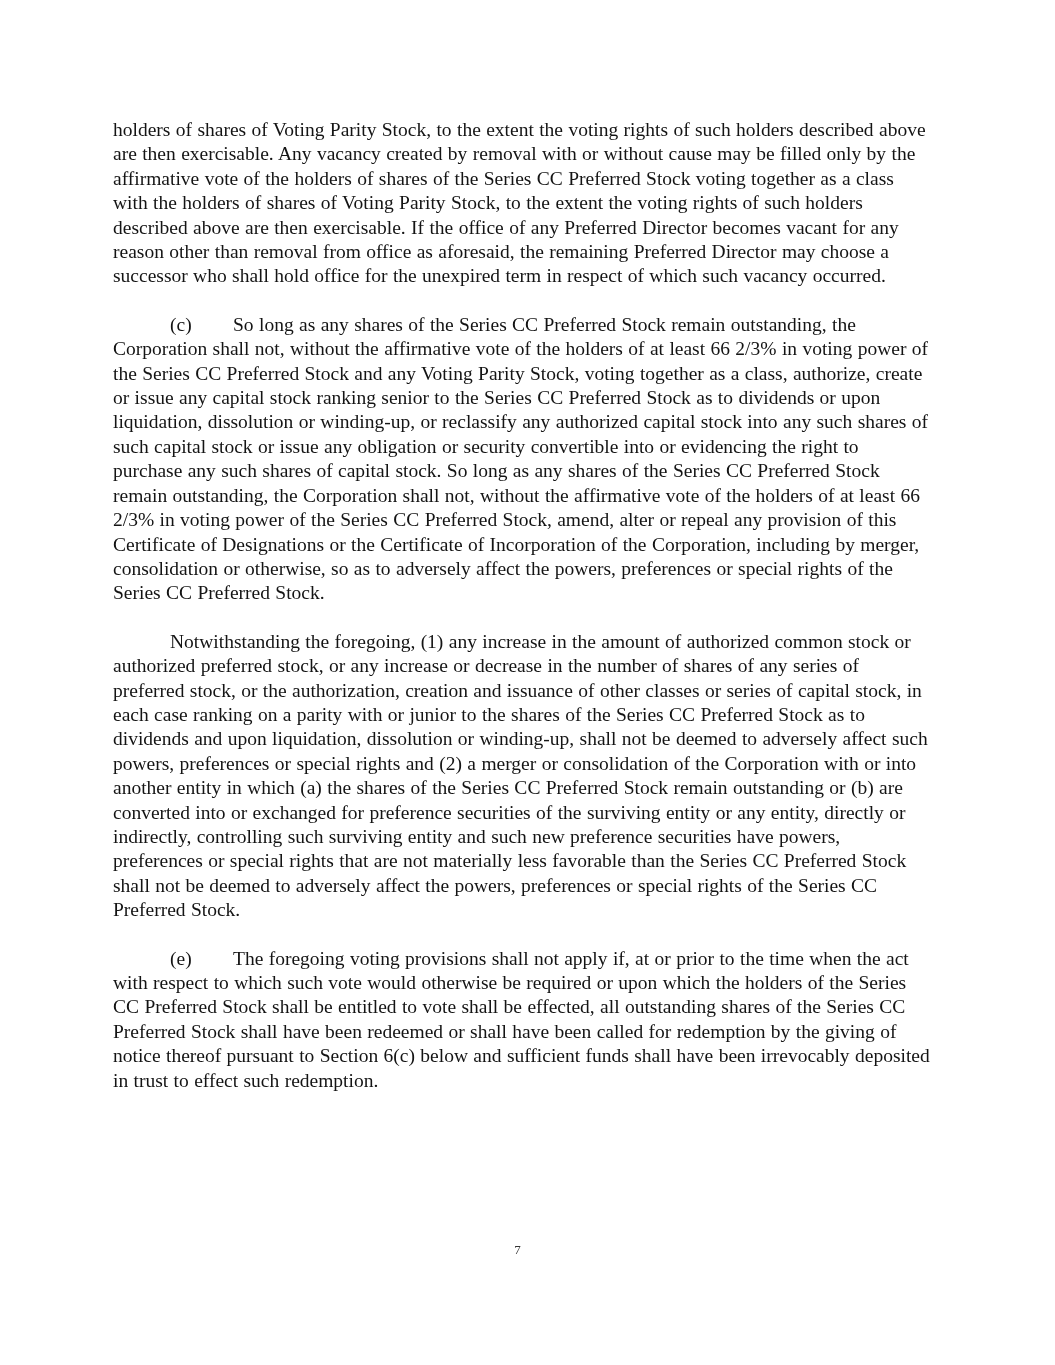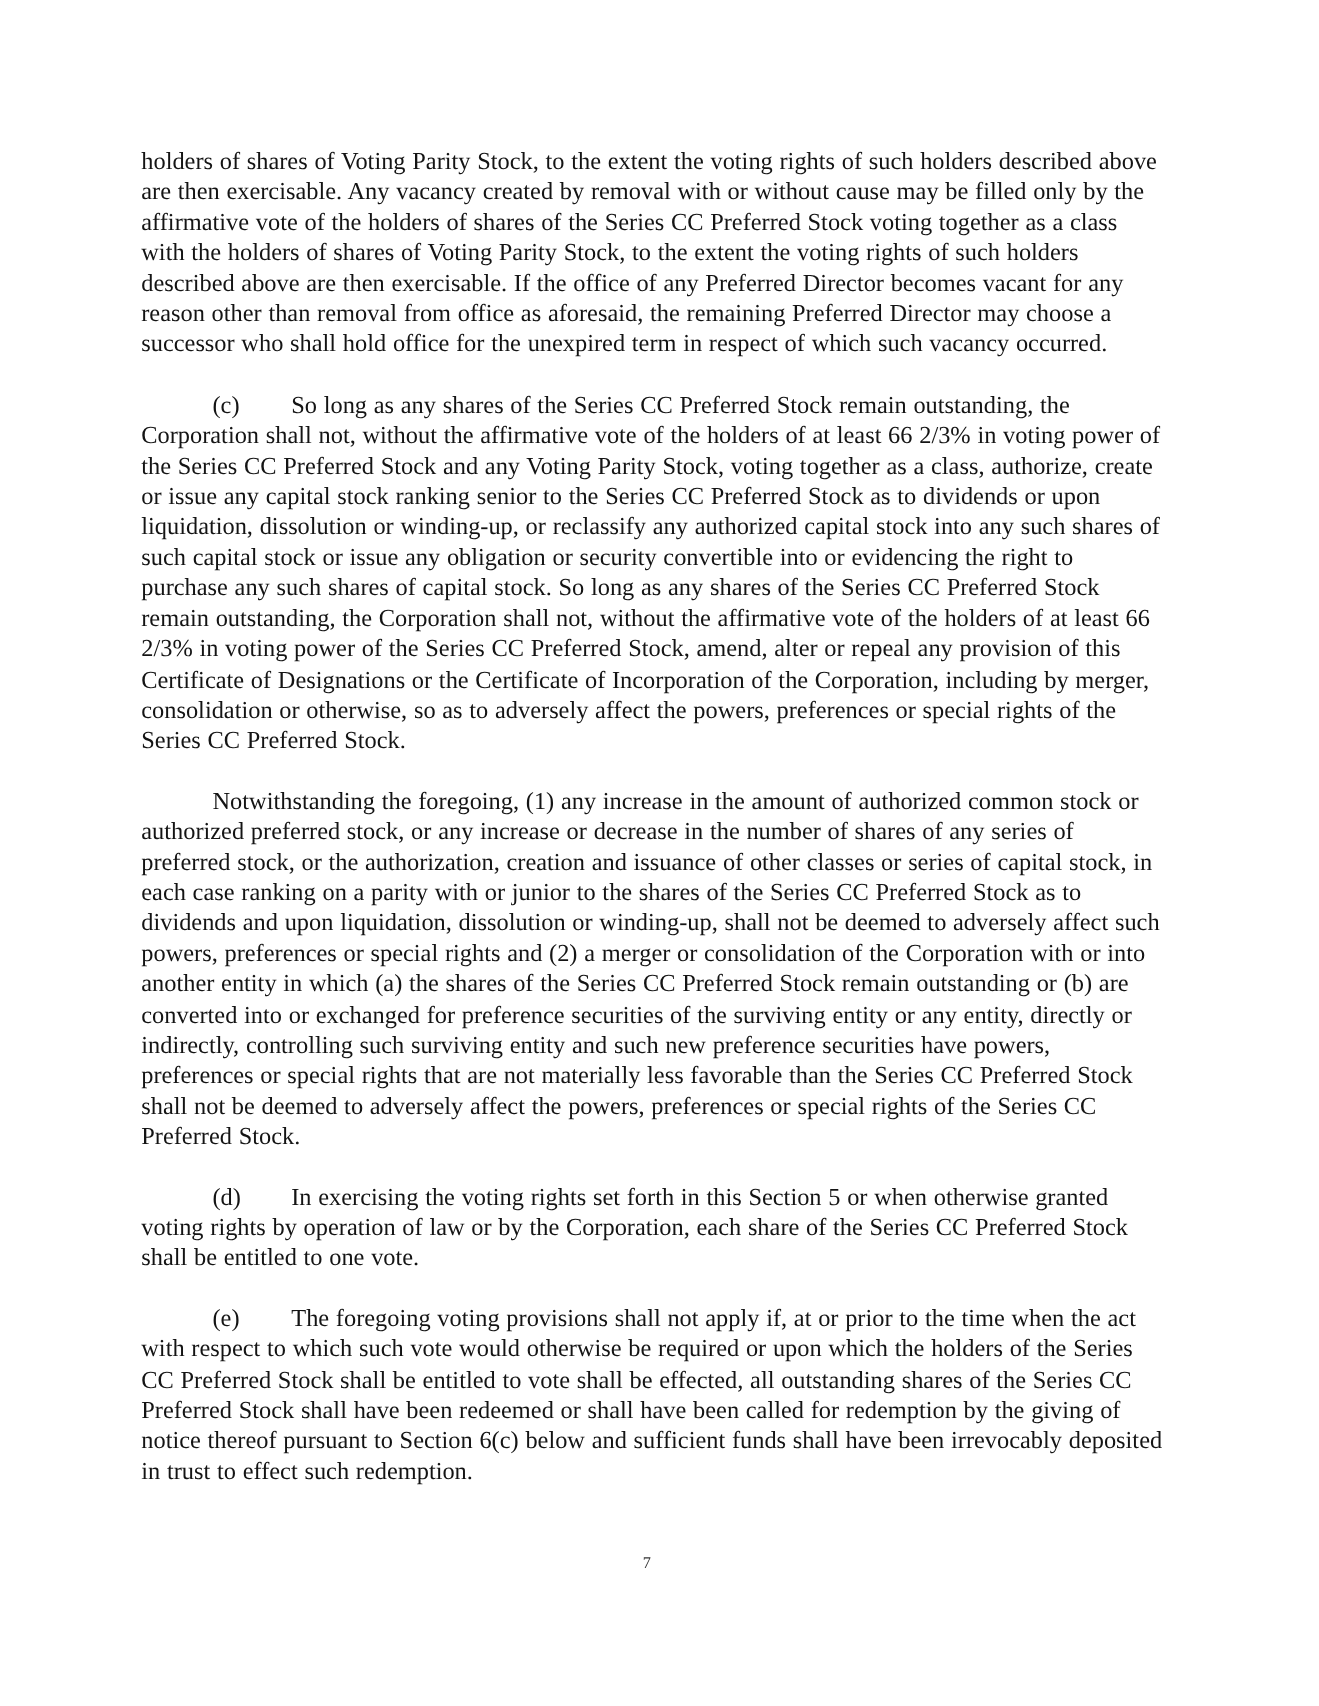--- a/index.html
+++ b/index.html
@@ -56,20 +56,19 @@
 
 <div class="page">
   <div class="content">
 
     <p class="para no-indent"><span class="para-text">holders of shares of Voting Parity Stock, to the extent the voting rights of such holders described above are then exercisable.  Any vacancy created by removal with or without cause may be filled only by the affirmative vote of the holders of shares of the Series CC Preferred Stock voting together as a class with the holders of shares of Voting Parity Stock, to the extent the voting rights of such holders described above are then exercisable.  If the office of any Preferred Director becomes vacant for any reason other than removal from office as aforesaid, the remaining Preferred Director may choose a successor who shall hold office for the unexpired term in respect of which such vacancy occurred.</span></p>
 
     <p class="para"><span class="para-label">(c)</span><span class="para-text">So long as any shares of the Series CC Preferred Stock remain outstanding, the Corporation shall not, without the affirmative vote of the holders of at least 66 2/3% in voting power of the Series CC Preferred Stock and any Voting Parity Stock, voting together as a class, authorize, create or issue any capital stock ranking senior to the Series CC Preferred Stock as to dividends or upon liquidation, dissolution or winding-up, or reclassify any authorized capital stock into any such shares of such capital stock or issue any obligation or security convertible into or evidencing the right to purchase any such shares of capital stock.  So long as any shares of the Series CC Preferred Stock remain outstanding, the Corporation shall not, without the affirmative vote of the holders of at least 66 2/3% in voting power of the Series CC Preferred Stock, amend, alter or repeal any provision of this Certificate of Designations or the Certificate of Incorporation of the Corporation, including by merger, consolidation or otherwise, so as to adversely affect the powers, preferences or special rights of the Series CC Preferred Stock.</span></p>
 
     <p class="para"><span class="para-text">Notwithstanding the foregoing, (1) any increase in the amount of authorized common stock or authorized preferred stock, or any increase or decrease in the number of shares of any series of preferred stock, or the authorization, creation and issuance of other classes or series of capital stock, in each case ranking on a parity with or junior to the shares of the Series CC Preferred Stock as to dividends and upon liquidation, dissolution or winding-up, shall not be deemed to adversely affect such powers, preferences or special rights and (2) a merger or consolidation of the Corporation with or into another entity in which (a) the shares of the Series CC Preferred Stock remain outstanding or (b) are converted into or exchanged for preference securities of the surviving entity or any entity, directly or indirectly, controlling such surviving entity and such new preference securities have powers, preferences or special rights that are not materially less favorable than the Series CC Preferred Stock shall not be deemed to adversely affect the powers, preferences or special rights of the Series CC Preferred Stock.</span></p>
 
-    <p class="para"><span class="para-label">(d)</span><span class="para-text">In exercising the voting rights set forth in this Section 5 or when otherwise granted voting rights by operation of law or by the Corporation, each share of the Series CC Preferred Stock shall be entitled to one vote.</span></p>
 
     <p class="para"><span class="para-label">(e)</span><span class="para-text">The foregoing voting provisions shall not apply if, at or prior to the time when the act with respect to which such vote would otherwise be required or upon which the holders of the Series CC Preferred Stock shall be entitled to vote shall be effected, all outstanding shares of the Series CC Preferred Stock shall have been redeemed or shall have been called for redemption by the giving of notice thereof pursuant to Section 6(c) below and sufficient funds shall have been irrevocably deposited in trust to effect such redemption.</span></p>
 
   </div>
 
   <div class="page-number">7</div>
 </div>
 
 </body></html>

